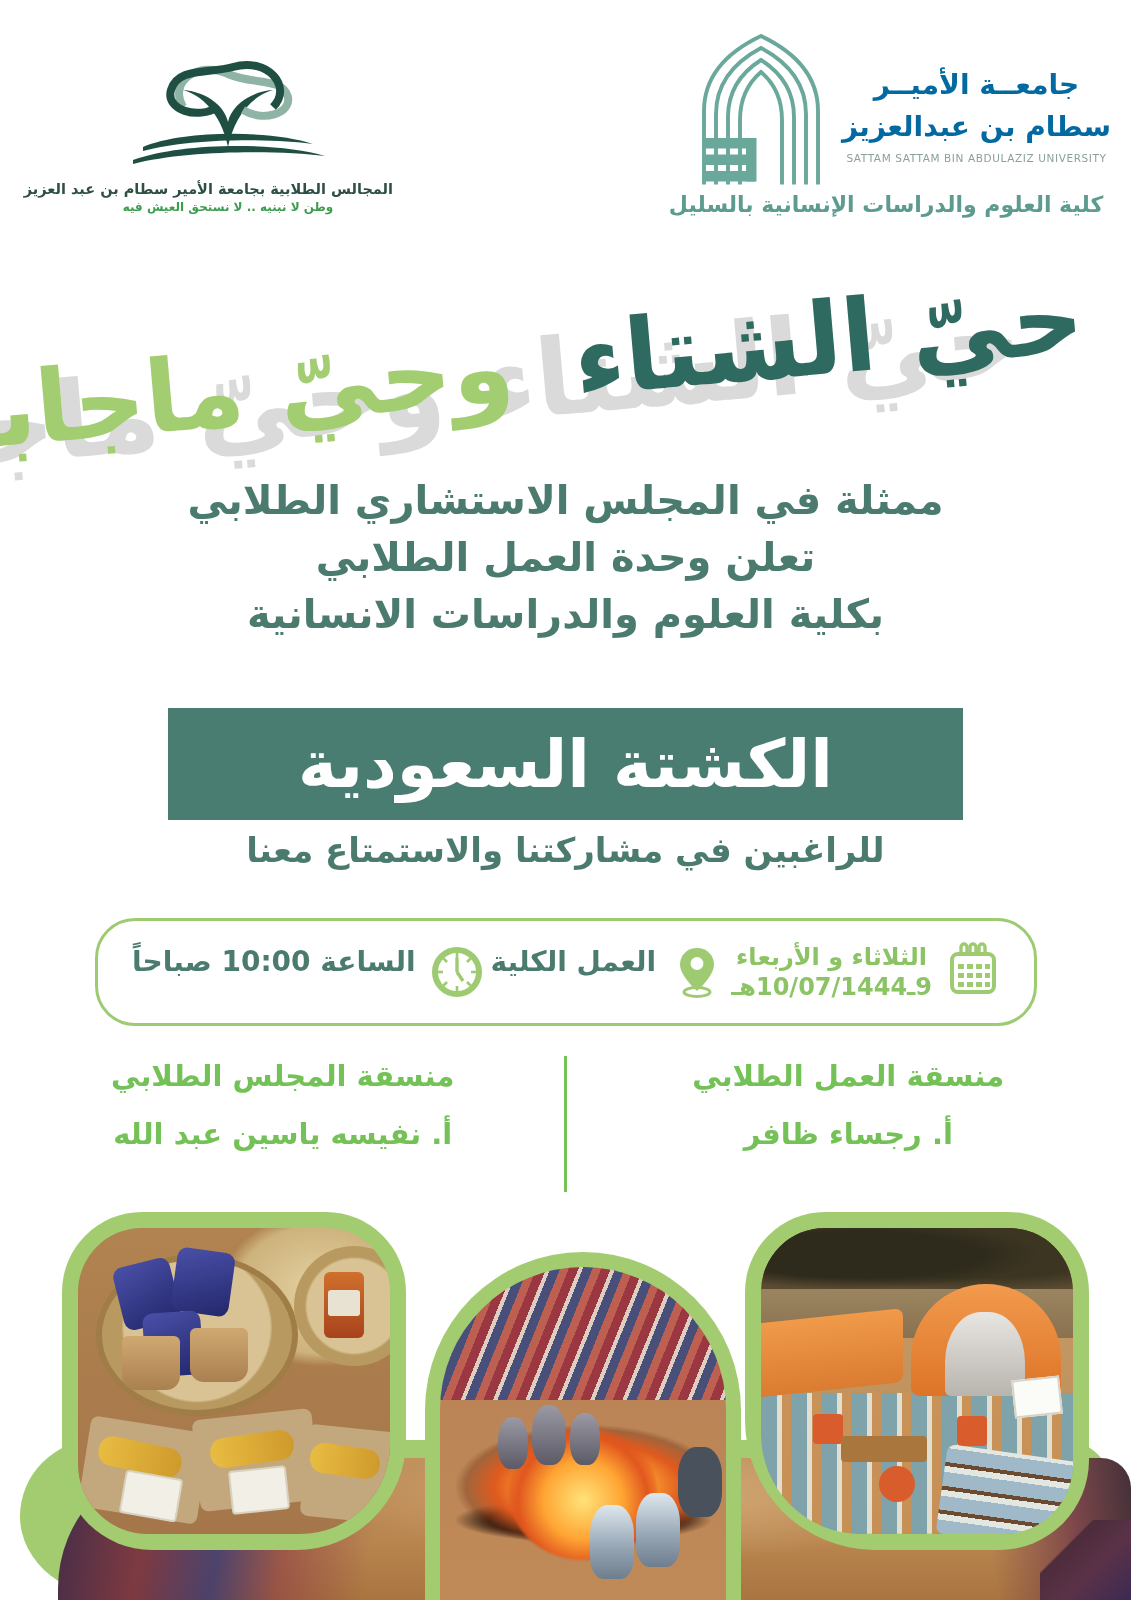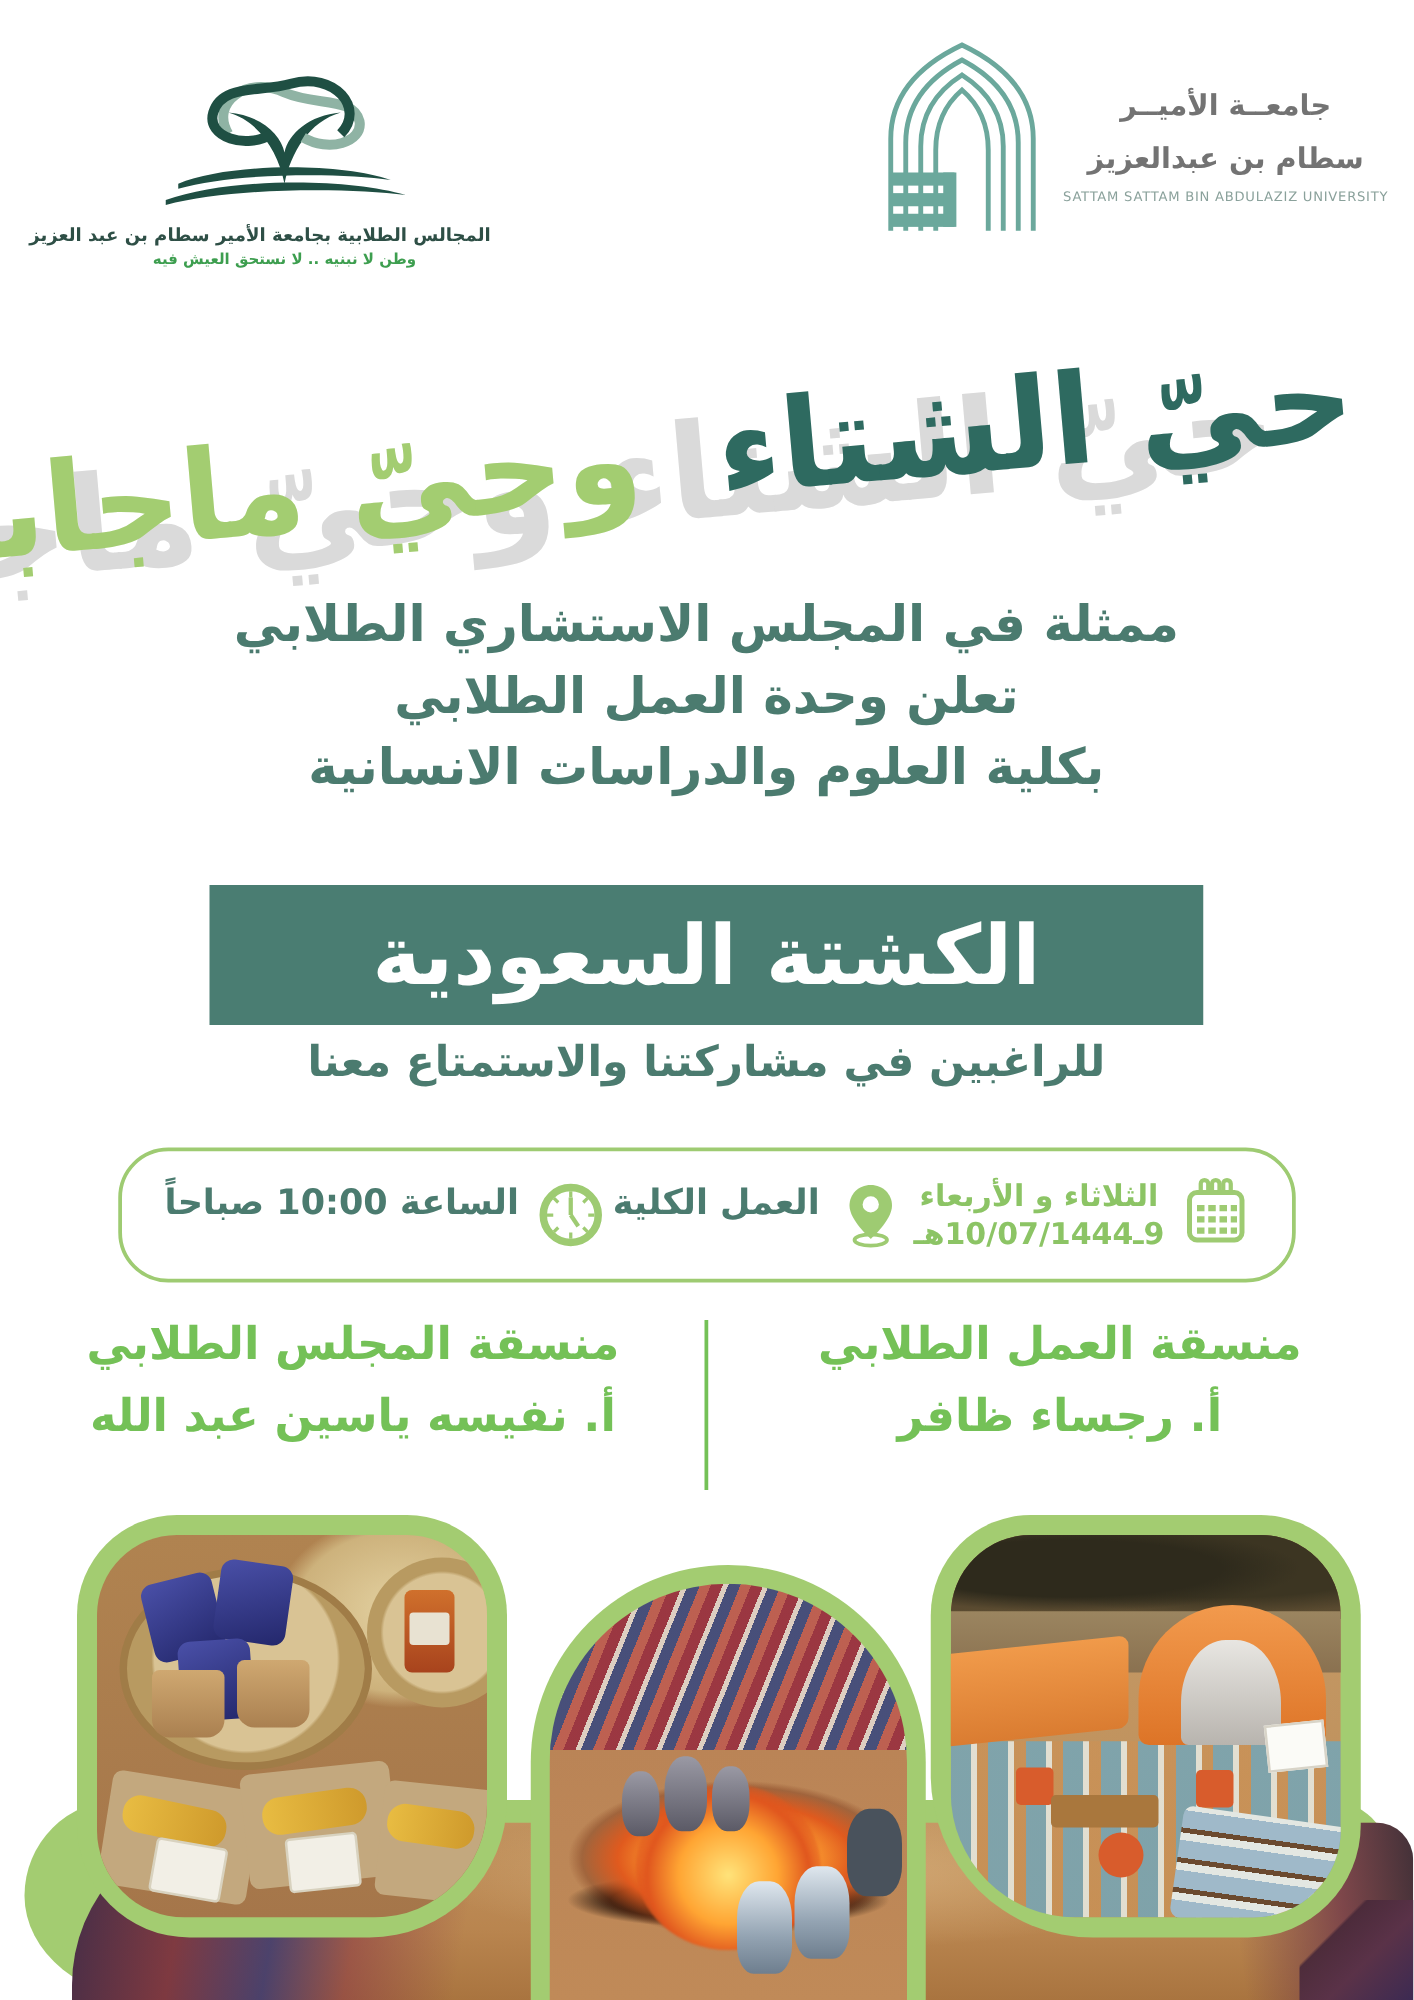--- a/index.html
+++ b/index.html
@@ -6,21 +6,21 @@
   body{width:1131px;height:1600px;background:#ffffff;overflow:hidden;
        font-family:"DejaVu Sans", sans-serif;}
   .poster{position:relative;width:1131px;height:1600px;background:#fff;direction:rtl;}
 
   
   .hdr{position:absolute;top:0;left:0;width:100%;height:245px;}
   .uni-logo{position:absolute;top:24px;right:20px;width:450px;text-align:left;}
   .uni-flex{display:flex;flex-direction:row-reverse;align-items:flex-start;justify-content:flex-end;}
   .uni-arch{width:150px;height:162px;flex:0 0 auto;}
   .uni-names{margin-left:6px;margin-top:40px;text-align:center;}
-  .un1,.un2{color:#737373;font-size:23px;font-weight:600;line-height:42px;white-space:nowrap;}
+  .un1,.un2{color:#0369a1;font-size:28px;font-weight:600;line-height:42px;white-space:nowrap;}
   .un3{color:#8aa19b;font-size:10.5px;letter-spacing:.6px;margin-top:4px;white-space:nowrap;}
   .uni-college{color:#5d9b90;font-size:22px;font-weight:bold;margin-top:6px;text-align:center;white-space:nowrap;}
 
   .councils-logo{position:absolute;top:52px;right:738px;width:330px;text-align:center;}
   .book-icon{width:230px;height:125px;display:block;margin:0 auto;}
   .cl1{color:#2e4f46;font-size:14.5px;font-weight:bold;margin-top:4px;white-space:nowrap;}
   .cl2{color:#3d9e4f;font-size:12px;font-weight:bold;margin-top:3px;}
 
   
   .callig{position:absolute;top:240px;left:0;width:1131px;height:235px;}
@@ -50,21 +50,21 @@
       display:flex;flex-direction:row;align-items:center;justify-content:space-between;
       padding:0 34px;}
   .info-item{display:flex;flex-direction:row;gap:14px;}
   .info-item .ico{width:54px;height:54px;flex:0 0 auto;}
   .date-lines{display:flex;flex-direction:column;align-items:center;line-height:30px;}
   .date-lines div{color:#8cc465;font-size:24px;font-weight:bold;white-space:nowrap;}
   .teal-label{color:#4b7b6f;font-size:28px;font-weight:bold;white-space:nowrap;}
 
   
   .coords{position:absolute;top:1050px;left:0;width:100%;display:flex;flex-direction:row;}
-  .coord-col{flex:1;text-align:center;color:#74c157;font-weight:bold;font-size:36px;line-height:36px;}
+  .coord-col{flex:1;text-align:center;color:#74c157;font-weight:bold;font-size:29px;line-height:36px;}
   .coord-col .role{margin-top:8px;}
   .coord-col .name{margin-top:22px;}
   .coord-divider{position:absolute;top:6px;left:564px;width:3px;height:136px;background:#74c157;}
 
   
   .collage{position:absolute;top:1188px;left:0;width:1131px;height:412px;}
   .collage div{position:absolute;}
   .g-band{left:20px;top:252px;width:1092px;height:160px;background:#a3cc71;
       border-radius:110px 70px 0 0;border-bottom-left-radius:150px 120px;}
   .p-band{left:58px;top:270px;width:1073px;height:142px;border-radius:130px 30px 0 0;
@@ -179,20 +179,21 @@
             <rect x="12" y="98" width="34" height="7"></rect>
             <rect x="40" y="76" width="7" height="29"></rect>
           </g>
         </svg>
         <div class="uni-names">
           <div class="un1">جامعــة الأميــر</div>
           <div class="un2">سطام بن عبدالعزيز</div>
           <div class="un3">SATTAM SATTAM BIN ABDULAZIZ UNIVERSITY</div>
         </div>
       </div>
+      <div class="uni-college">كلية العلوم والدراسات الإنسانية بالسليل</div>
     </div>
 
     <div class="councils-logo">
       <svg class="book-icon" viewBox="0 0 230 125">
         <path d="M30,95 C70,78 160,78 200,92 C160,86 75,86 30,99 Z" fill="#1f4f43"></path>
         <path d="M20,108 C70,90 165,90 212,104 C165,98 72,98 20,112 Z" fill="#1f4f43"></path>
         <path d="M115,95 C110,70 95,45 70,38 C95,40 112,55 115,70 C118,55 135,40 160,38 C135,45 120,70 115,95 Z" fill="#1f4f43"></path>
         <path d="M70,55 C55,30 85,8 115,22 C140,33 170,25 175,45 C178,62 150,70 130,58" fill="none" stroke="#8fb3a4" stroke-width="8"></path>
         <path d="M160,55 C180,35 155,5 120,15 C95,22 65,15 58,38 C52,58 85,68 105,55" fill="none" stroke="#1f4f43" stroke-width="8"></path>
       </svg>

